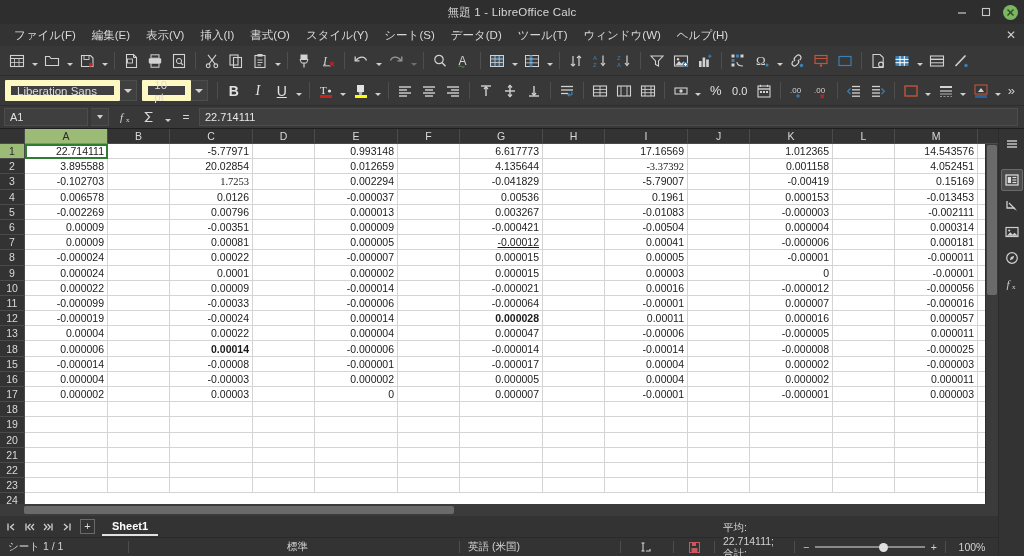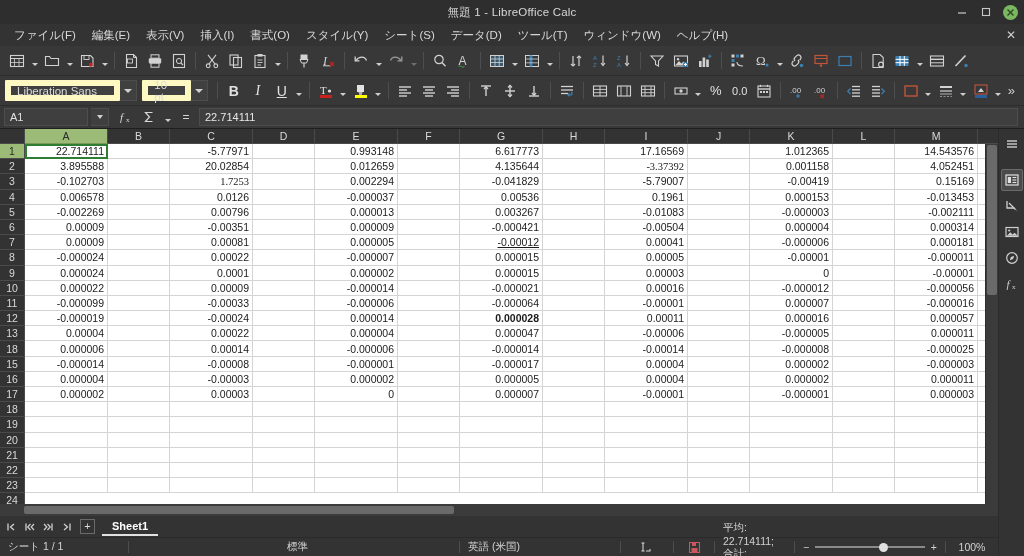--- a/index.html
+++ b/index.html
@@ -1094,21 +1094,21 @@
               <div class="cell" style="width: 62px;"></div>
               <div class="cell" style="width: 83px;">-0.000005</div>
               <div class="cell" style="width: 62px;"></div>
               <div class="cell" style="width: 83px;">0.000011</div>
               <div class="cell" style="width: 62px;"></div>
               <div class="filler"></div>
             </div>
             <div class="crow">
               <div class="cell" style="width: 83px;">0.000006</div>
               <div class="cell" style="width: 62px;"></div>
-              <div class="cell" style="width: 83px;">0.00014</div>
+              <div class="cell" style="width: 83px; font-weight: bold;">0.00014</div>
               <div class="cell" style="width: 62px;"></div>
               <div class="cell" style="width: 83px;">-0.000006</div>
               <div class="cell" style="width: 62px;"></div>
               <div class="cell" style="width: 83px;">-0.000014</div>
               <div class="cell" style="width: 62px;"></div>
               <div class="cell" style="width: 83px;">-0.00014</div>
               <div class="cell" style="width: 62px;"></div>
               <div class="cell" style="width: 83px;">-0.000008</div>
               <div class="cell" style="width: 62px;"></div>
               <div class="cell" style="width: 83px;">-0.000025</div>

